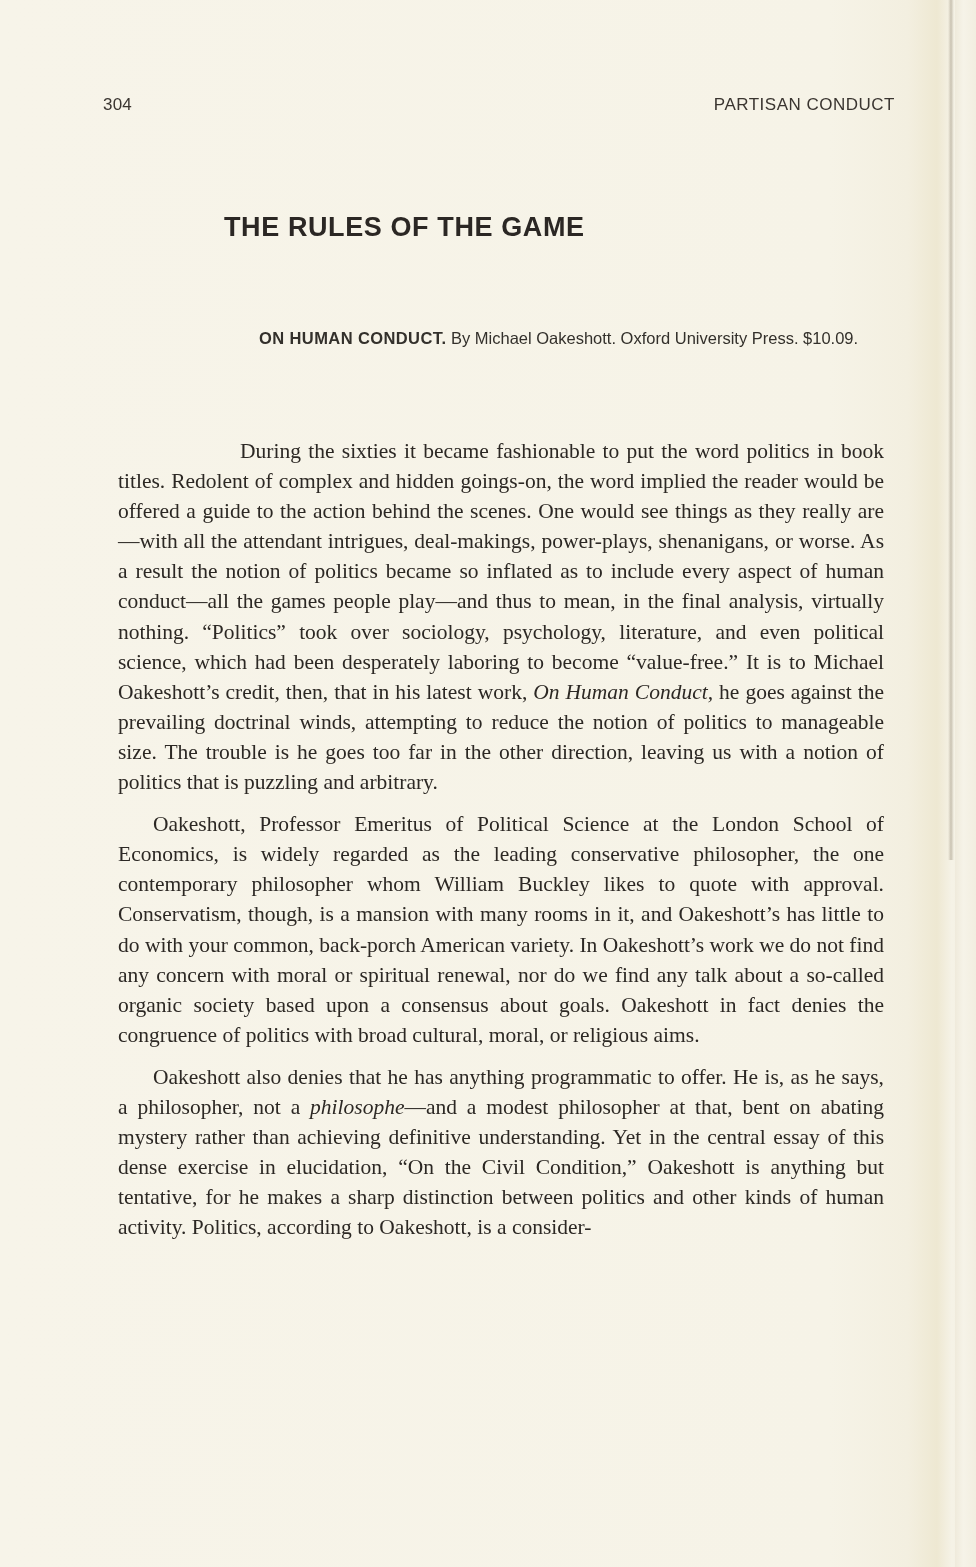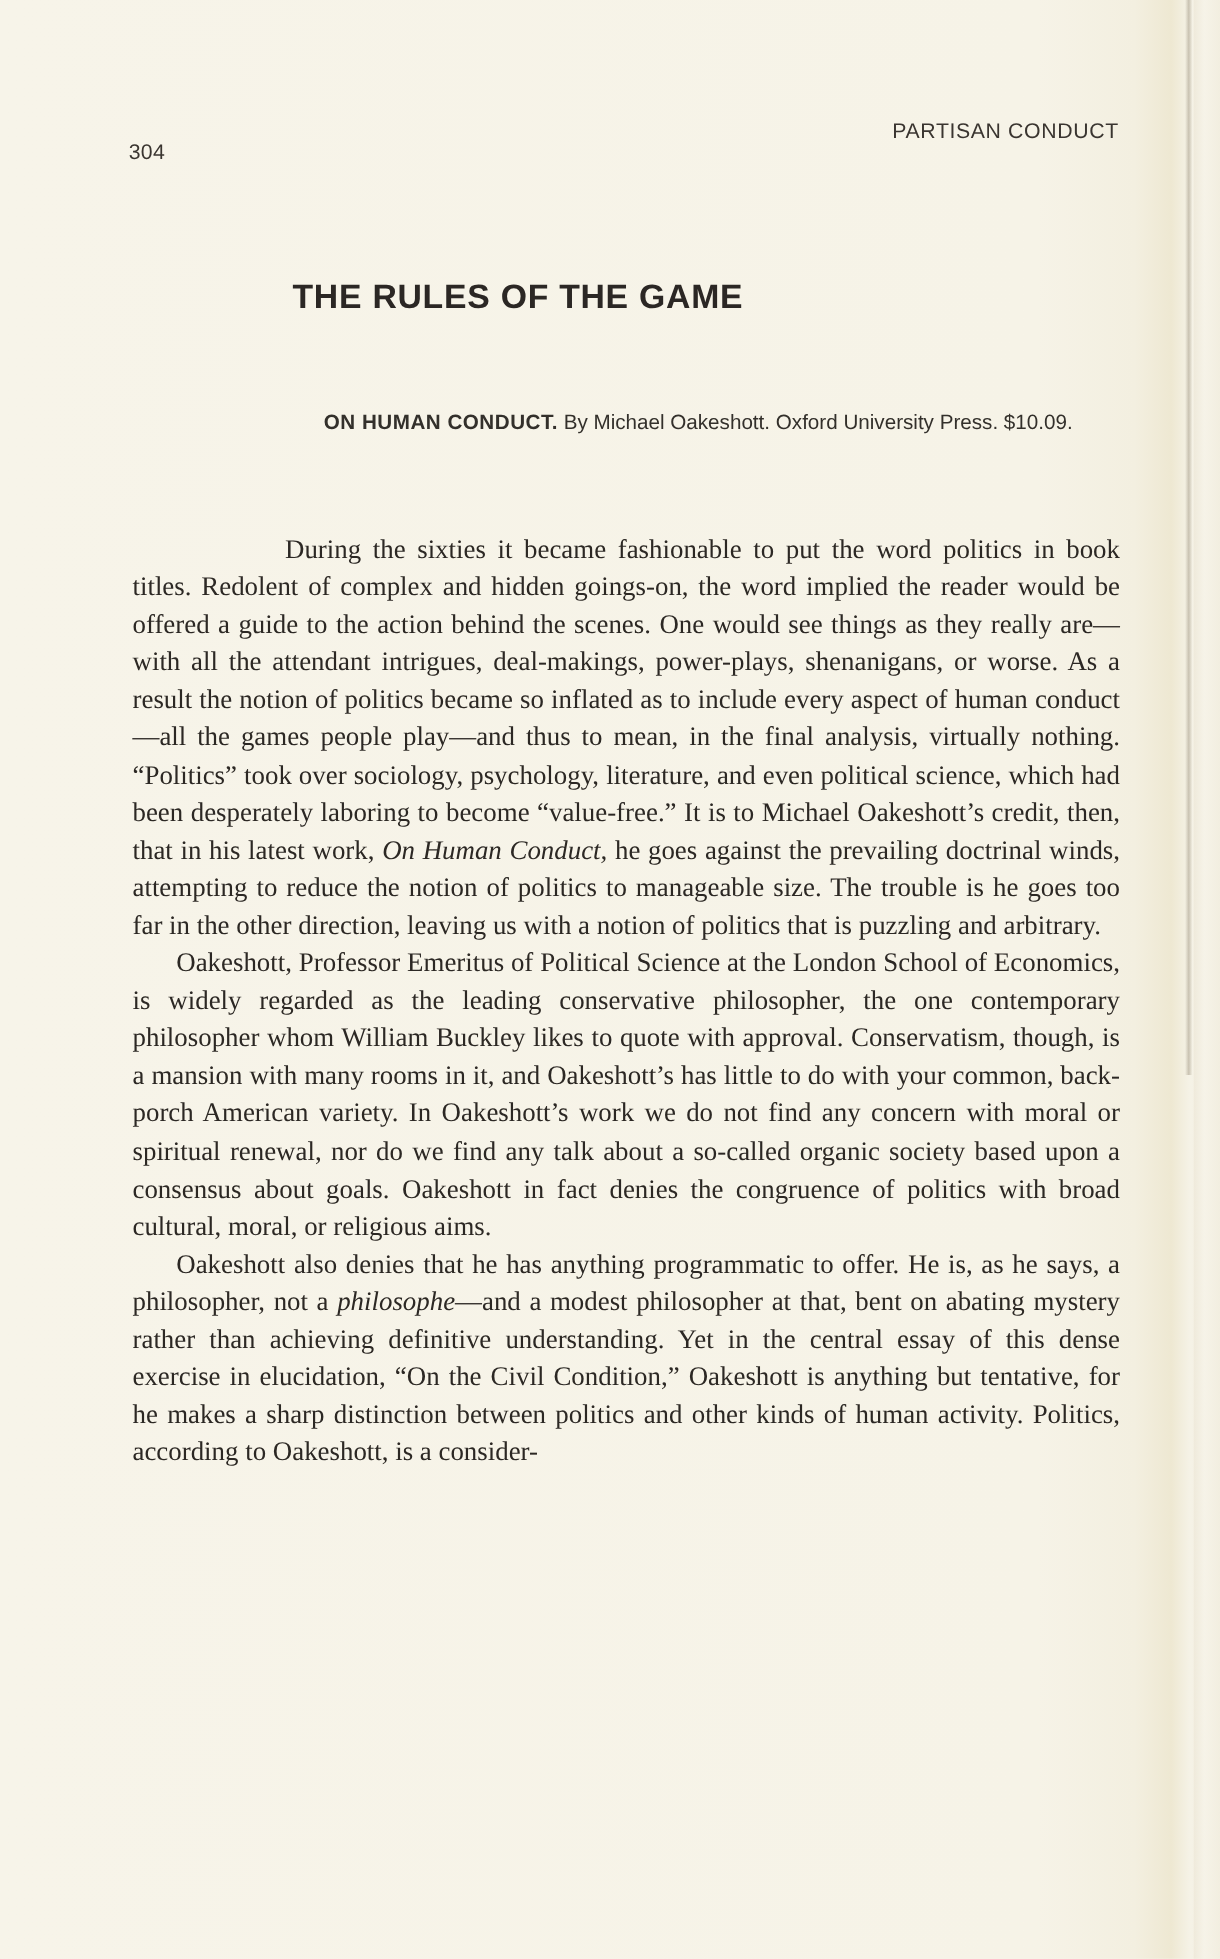--- a/index.html
+++ b/index.html
@@ -45,21 +45,20 @@
       height: 22px;
       font-family: "Liberation Sans", sans-serif;
       font-size: 17px;
       color: #3a3530;
     }
     .folio {
       position: absolute;
       left: 0;
       top: 0;
       letter-spacing: 0.2px;
-      margin-top: 17px;
     }
     .journal-title {
       position: absolute;
       right: 0;
       top: 0;
       letter-spacing: 0.5px;
     }
     .article-title {
       position: absolute;
       top: 210px;
@@ -91,21 +90,21 @@
       top: 424px;
       left: 106px;
       width: 790px;
       font-family: "Liberation Serif", serif;
       font-size: 21.5px;
       line-height: 30.1px;
       color: #2c2824;
       text-align: justify;
     }
     .body-text p {
-      margin: 0;
+      margin: 12px;
       text-indent: 35px;
     }
     .body-text p.first {
       text-indent: 122px;
     }
     .body-text em {
       font-style: italic;
     }
   </style>
 </head>
@@ -113,21 +112,21 @@
 
 <div class="page">
   <div class="spine-shadow"></div>
   <div class="spine-edge"></div>
 
   <div class="running-head">
     <span class="folio">304</span>
     <span class="journal-title">PARTISAN CONDUCT</span>
   </div>
 
-  <h1 class="article-title" style="margin:12px;">THE RULES OF THE GAME</h1>
+  <h1 class="article-title" style="margin:2px;">THE RULES OF THE GAME</h1>
 
   <div class="book-info">
     <span class="book-title">ON HUMAN CONDUCT.</span><span> By Michael Oakeshott. Oxford University Press. $10.09.</span>
   </div>
 
   <div class="body-text">
     <p class="first"><span>During the sixties it became fashionable to put the word politics in book titles. Redolent of complex and hidden goings-on, the word implied the reader would be offered a guide to the action behind the scenes. One would see things as they really are—with all the attendant intrigues, deal-makings, power-plays, shenanigans, or worse. As a result the notion of politics became so inflated as to include every aspect of human conduct—all the games people play—and thus to mean, in the final analysis, virtually nothing. “Politics” took over sociology, psychology, literature, and even political science, which had been desperately laboring to become “value-free.” It is to Michael Oakeshott’s credit, then, that in his latest work, </span><em>On Human Conduct,</em><span> he goes against the prevailing doctrinal winds, attempting to reduce the notion of politics to manageable size. The trouble is he goes too far in the other direction, leaving us with a notion of politics that is puzzling and arbitrary.</span></p>
     <p><span>Oakeshott, Professor Emeritus of Political Science at the London School of Economics, is widely regarded as the leading conservative philosopher, the one contemporary philosopher whom William Buckley likes to quote with approval. Conservatism, though, is a mansion with many rooms in it, and Oakeshott’s has little to do with your common, back-porch American variety. In Oakeshott’s work we do not find any concern with moral or spiritual renewal, nor do we find any talk about a so-called organic society based upon a consensus about goals. Oakeshott in fact denies the congruence of politics with broad cultural, moral, or religious aims.</span></p>
     <p><span>Oakeshott also denies that he has anything programmatic to offer. He is, as he says, a philosopher, not a </span><em>philosophe</em><span>—and a modest philosopher at that, bent on abating mystery rather than achieving definitive understanding. Yet in the central essay of this dense exercise in elucidation, “On the Civil Condition,” Oakeshott is anything but tentative, for he makes a sharp distinction between politics and other kinds of human activity. Politics, according to Oakeshott, is a consider-</span></p>
   </div>

